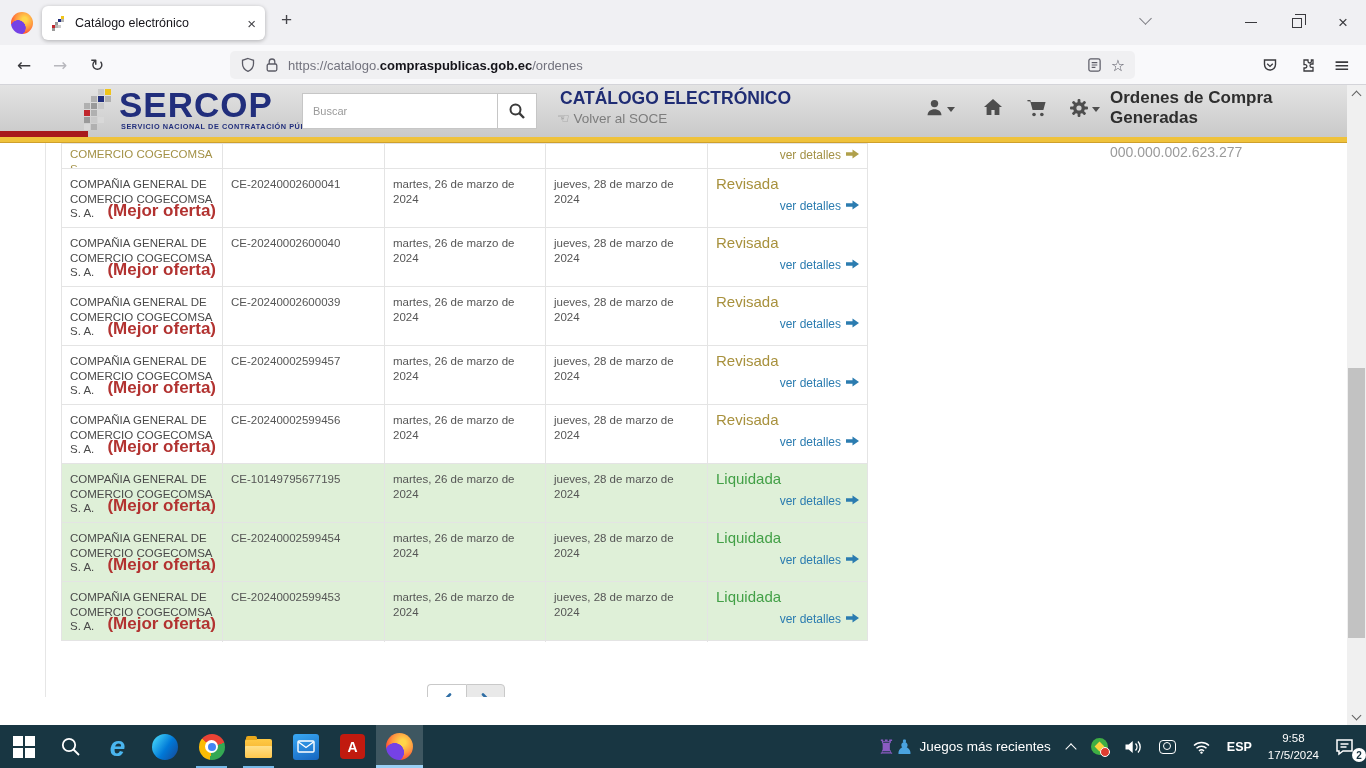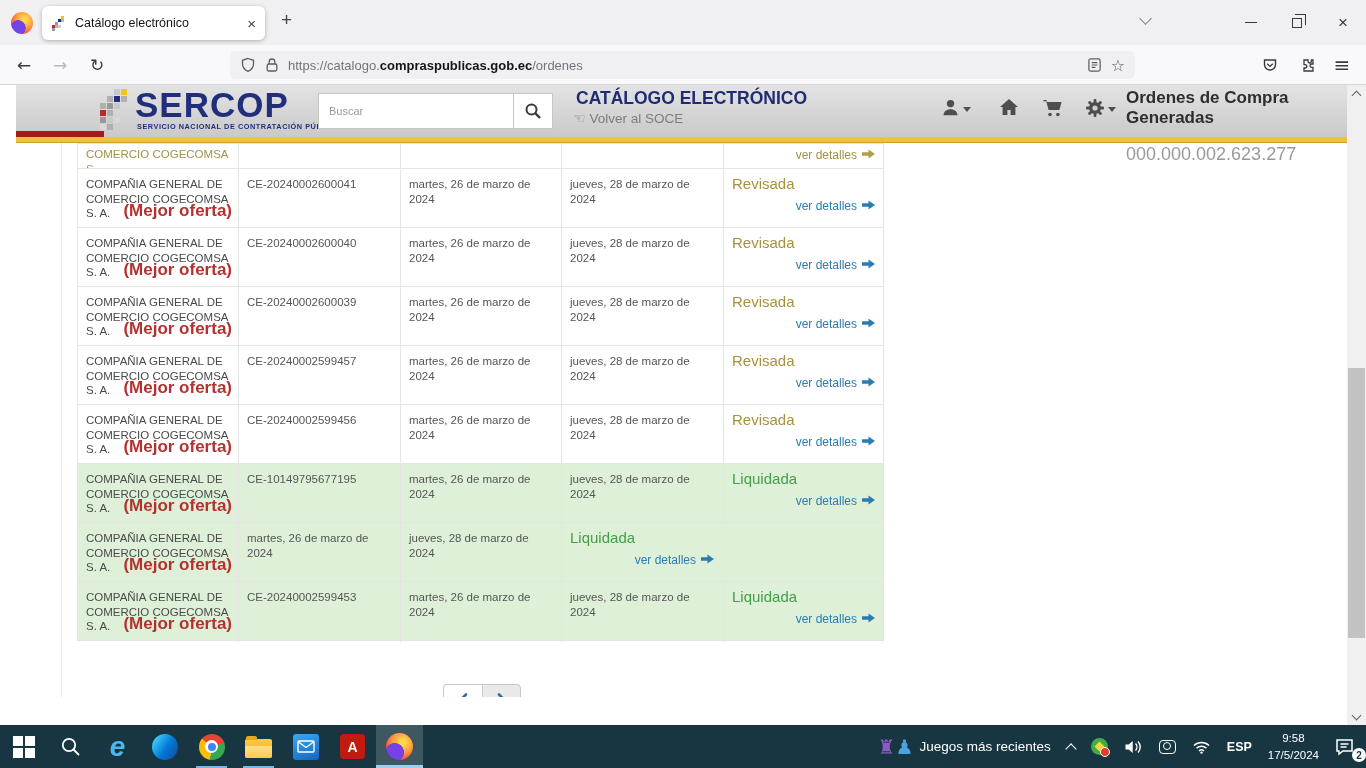--- a/index.html
+++ b/index.html
@@ -28,37 +28,37 @@
   #tablist-chev{position:absolute;right:216px;top:18px}
 
   #navbar{position:absolute;top:45px;left:0;width:1366px;height:40px;background:#f9f9fb;border-bottom:1px solid #d4d4d9}
   .navico{position:absolute;top:0;height:40px;display:flex;align-items:center;justify-content:center;width:32px;font-size:17px;color:#3a3a3e;font-family:"DejaVu Sans",sans-serif}
   #urlbar{position:absolute;left:230px;top:6px;width:905px;height:28px;background:#f0f0f2;border-radius:5px;display:flex;align-items:center;padding:0 10px;gap:9px}
   .urltxt{font-size:13px;white-space:nowrap}
   .u-dim{color:#73737e}.u-dark{color:#15141a;font-weight:bold}
   .spacer{flex:1}
 
   
-  #page{position:absolute;top:85px;left:16px;width:1347px;height:612px;background:#fff;overflow:hidden}
+  #page{position:absolute;top:85px;left:0;width:1347px;height:612px;background:#fff;overflow:hidden}
   #siteheader{position:absolute;top:0;left:0;width:1347px;height:52px;background:linear-gradient(#e3e3e3,#c9c9c9)}
   #redbar{position:absolute;top:46px;left:0;width:88px;height:6px;background:#a8191c}
   #yellowbar{position:absolute;top:52px;left:0;width:1347px;height:6px;background:#efc23b;border-bottom:1px solid #cfa02b}
   #brand-name{position:absolute;left:119px;top:0px;font-size:35px;font-weight:bold;letter-spacing:1px;color:#212e7c}
   #brand-tag{position:absolute;left:121px;top:37px;font-size:7.3px;font-weight:bold;letter-spacing:.55px;color:#212e7c}
   #searchbox{position:absolute;left:302px;top:8px;display:flex}
   #searchbox input{width:196px;height:36px;border:1px solid #c6c6c6;padding:0 10px;font-size:11px;color:#333;font-family:inherit;background:#fff}
   #searchbox input::placeholder{color:#9a9a9a}
   #searchbtn{width:39px;height:36px;border:1px solid #c6c6c6;border-left:none;background:#fff;display:flex;align-items:center;justify-content:center}
   #cat-title{position:absolute;left:560px;top:3px;font-size:17.5px;font-weight:bold;color:#1f2c74}
   #soce{position:absolute;left:557px;top:25px;font-size:13.5px;color:#7d7d7d;display:flex;align-items:center;gap:4px}
   .hico{position:absolute;top:13px;color:#4e4e4e;display:flex;align-items:flex-start}
   .caret{width:0;height:0;border-left:4px solid transparent;border-right:4px solid transparent;border-top:5px solid #4e4e4e;margin:9px 0 0 3px}
   #orders{position:absolute;left:1110px;top:3px}
   #orders .l1{font-size:17px;font-weight:bold;color:#2e2e2e}
-  #orders .l2{font-size:18px;color:#9a9a9a;margin-top:16px}
+  #orders .l2{font-size:14px;color:#9a9a9a;margin-top:16px}
 
   
   #vline{position:absolute;left:45px;top:58px;width:1px;height:582px;background:#e6e6e6}
   #tbl{position:absolute;left:61px;top:58px;width:807px;border:1px solid #e4e4e4;border-bottom:none}
   .trow{display:grid;grid-template-columns:161px 162px 161px 162px 161px;border-bottom:1px solid #e4e4e4;height:59px}
   .trow.partial{height:25px;overflow:hidden}
   .cell{border-right:1px solid #e4e4e4;padding:8px 8px;font-size:11.5px;color:#555;line-height:14.5px;position:relative}
   .cell:last-child{border-right:none}
   .c-comp{padding-right:6px}
   .cname{display:block;width:147px;color:#4a4a4a}
@@ -380,20 +380,21 @@
               <path d="M0 3.2h6.5V.6L13 5 6.5 9.4V6.8H0z" fill="#2b7cb0"></path>
             </svg></span>
         </div>
     </div>
 
     <div class="trow green">
       <div class="cell c-comp">
           <span class="cname">COMPAÑIA GENERAL DE COMERCIO COGECOMSA S. A.</span>
           <span class="best">(Mejor oferta)</span>
         </div>
+      <div class="cell">CE-20240002599454</div>
       <div class="cell">martes, 26 de marzo de 2024</div>
       <div class="cell">jueves, 28 de marzo de 2024</div>
       <div class="cell">
           <span class="st st-l">Liquidada</span>
           <span class="det"><a href="#">ver detalles</a><svg width="13" height="10" viewBox="0 0 13 10">
               <path d="M0 3.2h6.5V.6L13 5 6.5 9.4V6.8H0z" fill="#2b7cb0"></path>
             </svg></span>
         </div>
     </div>
 

